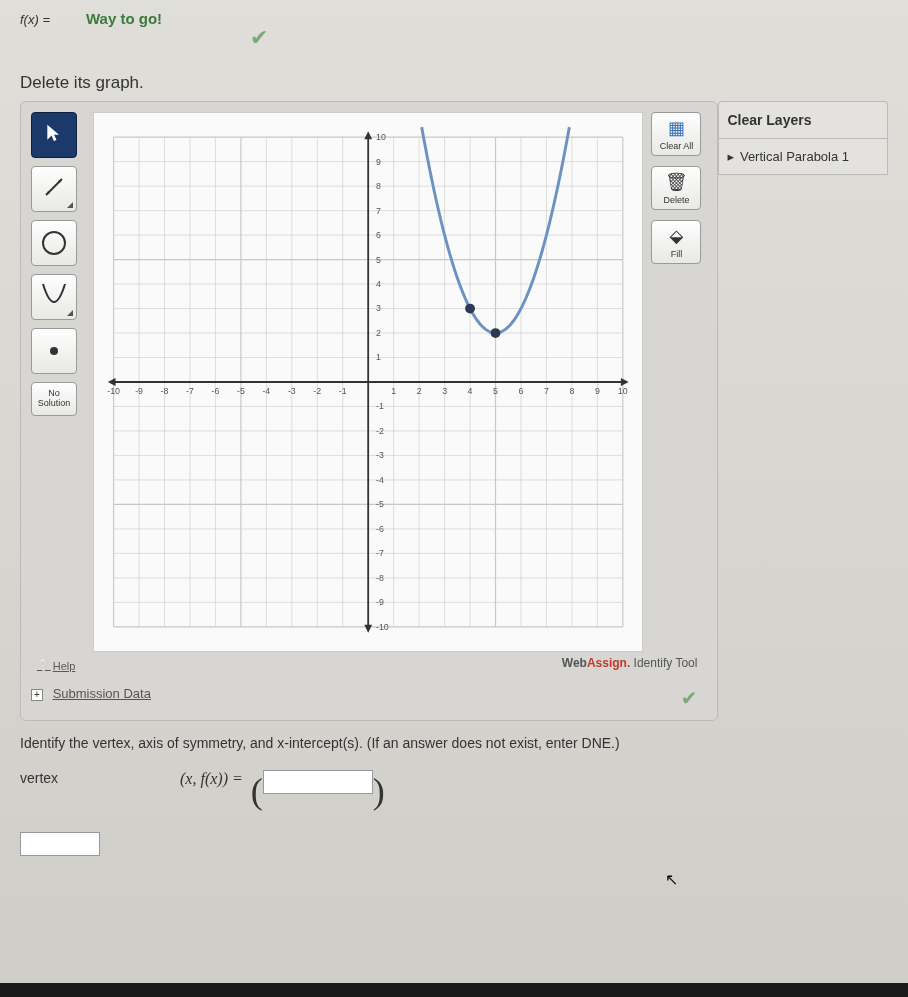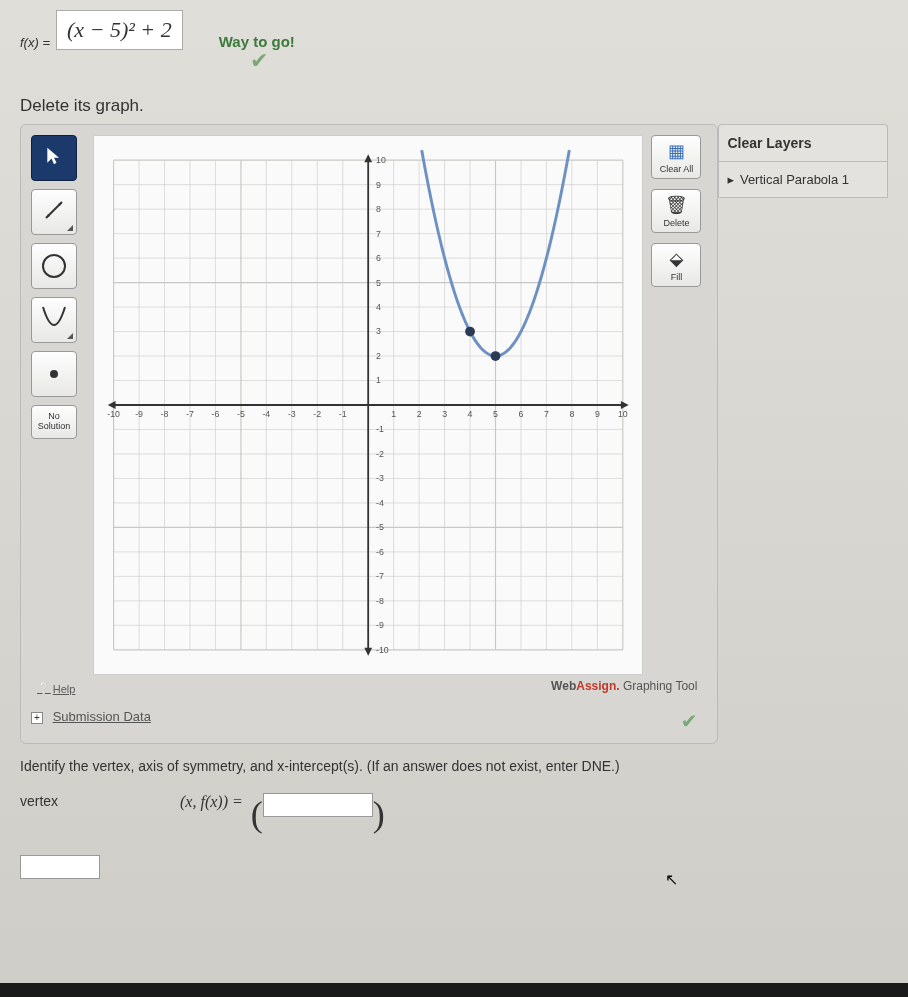--- a/index.html
+++ b/index.html
@@ -260,21 +260,20 @@
     background: #1a1a1a;
   }
 </style>
 </head>
 <body>
 
 <div class="page">
 
   <div class="formula-row">
     <span>f(x) =</span>
-    <span class="formula-box">(x − 5)² + 2</span>
     <span class="way-to-go">Way to go!</span>
   </div>
   <div class="check-under">✔</div>
 
   <div class="sketch-label">Delete its graph.</div>
 
   <div class="graph-panel-wrap">
 
     <div class="graph-panel">
       <div class="graph-top-row">
@@ -429,21 +428,21 @@
         </div>
 
       </div>
 
       <div class="help-link">
         <span>❔</span>
         <span>Help</span>
       </div>
 
       <div class="watermark">
-        <span class="wa"><span>Web</span><span class="red">Assign.</span></span><span> Graphing Tool</span>
+        <span class="wa"><span>Web</span><span class="red">Assign.</span></span><span> Identify Tool</span>
       </div>
 
       <div class="submission">
         <span class="plus-box">+</span>
         <a href="#">Submission Data</a>
         <span class="green-check-right">✔</span>
       </div>
     </div>
 
     <div class="side-layers">

